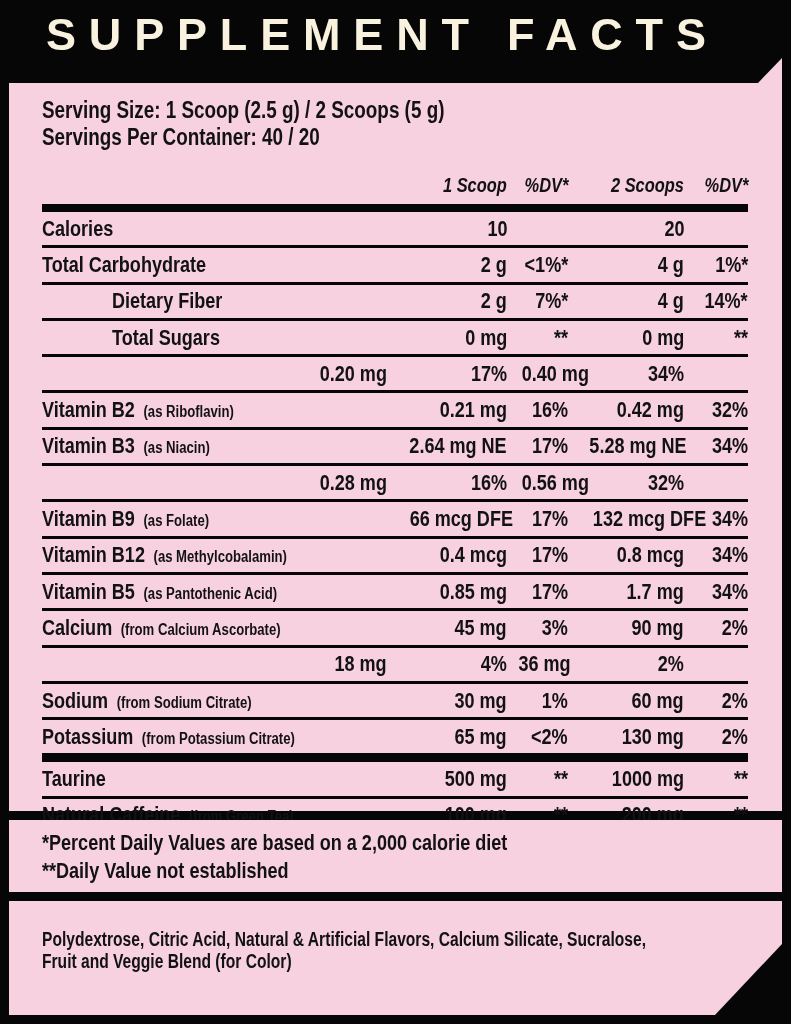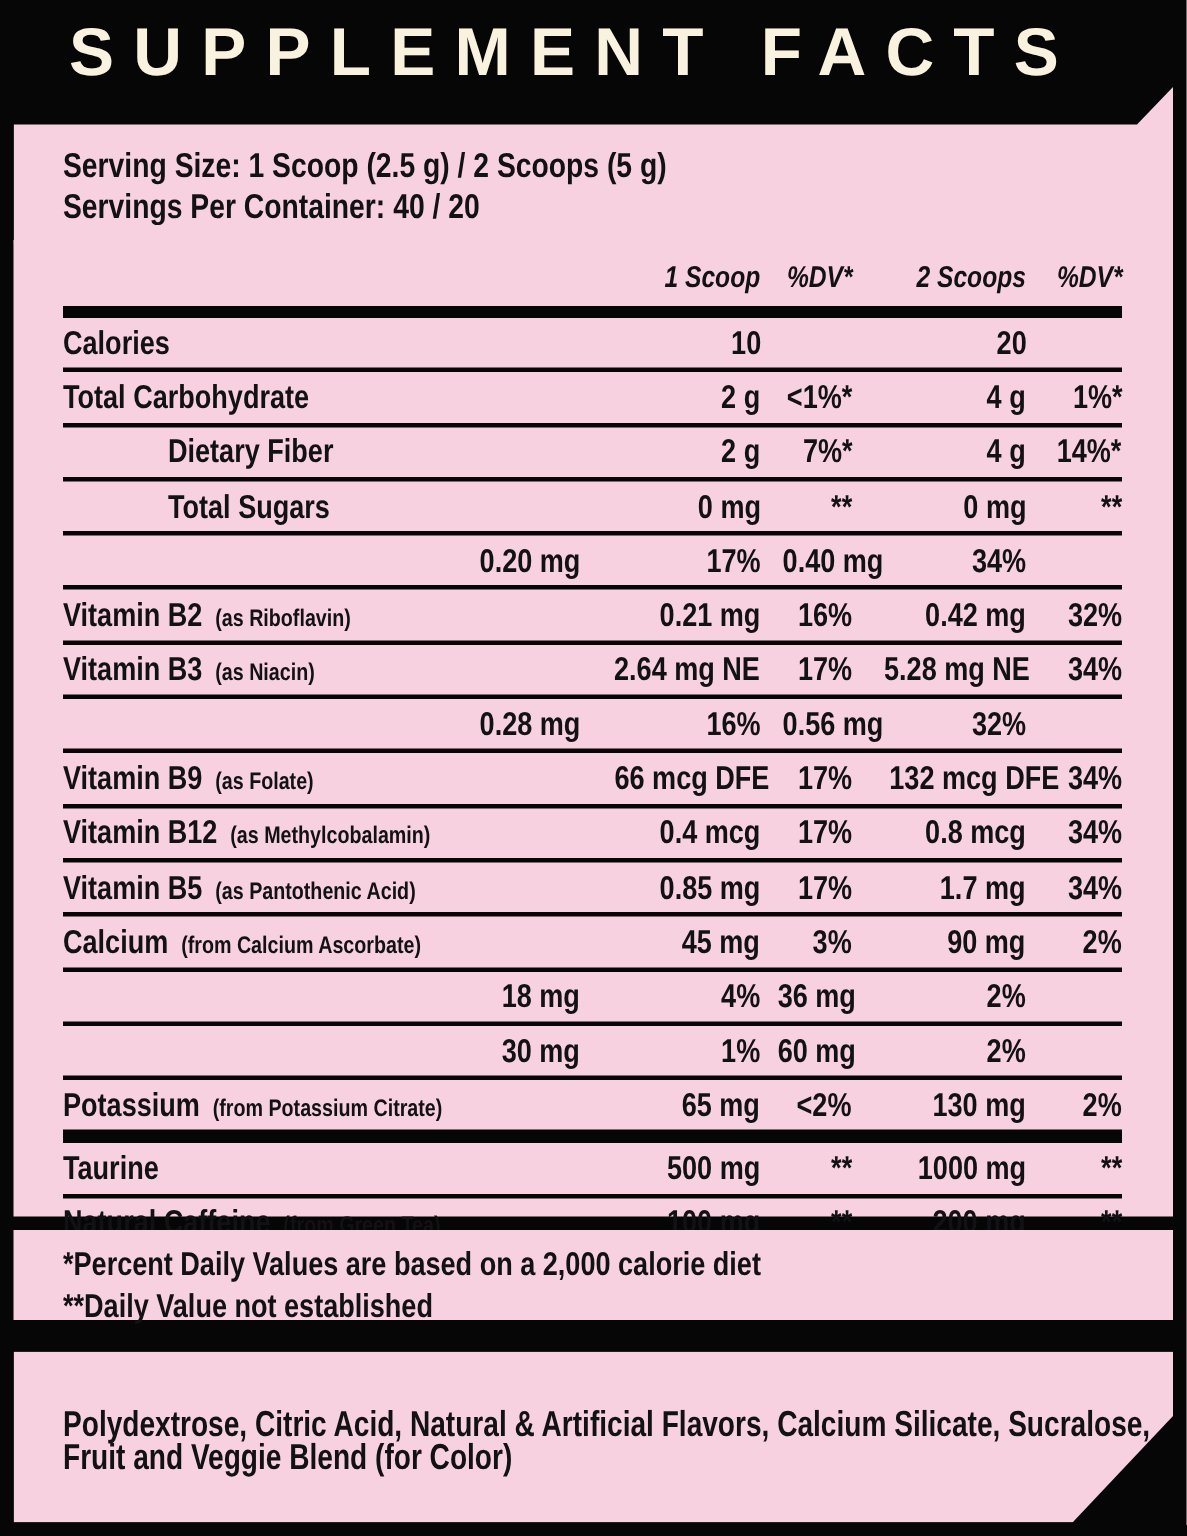--- a/index.html
+++ b/index.html
@@ -48,32 +48,32 @@
     font-size:22px;
   }
   .row.sep-thick{border-bottom-width:9px}
   .row.sep-none{border-bottom:none}
   .row.indent .cell.label{padding-left:70px}
   .cell{min-width:0}
   .cell.num{text-align:right}
   .row-sub{font-size:16px;margin-left:6px}
 
   .footnotes{
-    top:820px;height:60px;
+    top:820px;height:72px;
     padding:9px 12px 0 33px;
     font-size:22px;line-height:28px;
   }
 
   .ingredients{
     top:901px;height:114px;
     clip-path:polygon(0 0,100% 0,100% 43px,706px 100%,0 100%);
     padding:11px 0 0 33px;
   }
   .ing-heading{font-size:21px;line-height:21px}
-  .ing-lines{margin-top:27px;font-size:24px;line-height:21.5px}
+  .ing-lines{margin-top:17px;font-size:20px;line-height:21.5px}
 </style>
 </head>
 <body>
 
 <div>
 
   <div class="title">SUPPLEMENT FACTS</div>
 
   <section class="panel serving">
     <div>
@@ -204,20 +204,23 @@
     <div class="cell num"><span class="cx cx-r c3">90 mg</span></div>
     <div class="cell num"><span class="cx cx-r c4">2%</span></div>
   </div>
         <div class="row">
     <div class="cell num"><span class="cx cx-r c1">18 mg</span></div>
     <div class="cell num"><span class="cx cx-r c2">4%</span></div>
     <div class="cell num"><span class="cx cx-r c3">36 mg</span></div>
     <div class="cell num"><span class="cx cx-r c4">2%</span></div>
   </div>
         <div class="row">
+    <div class="cell label">
+      <span class="cx"><span class="row-name">Sodium</span><span class="row-sub"> (from Sodium Citrate)</span></span>
+    </div>
     <div class="cell num"><span class="cx cx-r c1">30 mg</span></div>
     <div class="cell num"><span class="cx cx-r c2">1%</span></div>
     <div class="cell num"><span class="cx cx-r c3">60 mg</span></div>
     <div class="cell num"><span class="cx cx-r c4">2%</span></div>
   </div>
         <div class="row sep-thick">
     <div class="cell label">
       <span class="cx"><span class="row-name">Potassium</span><span class="row-sub"> (from Potassium Citrate)</span></span>
     </div>
     <div class="cell num"><span class="cx cx-r c1">65 mg</span></div>

